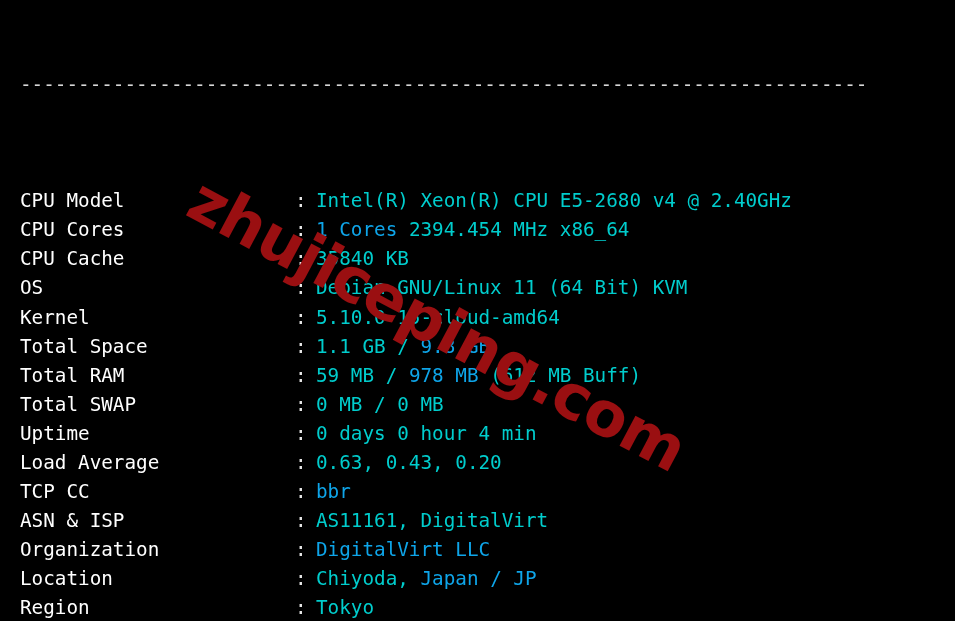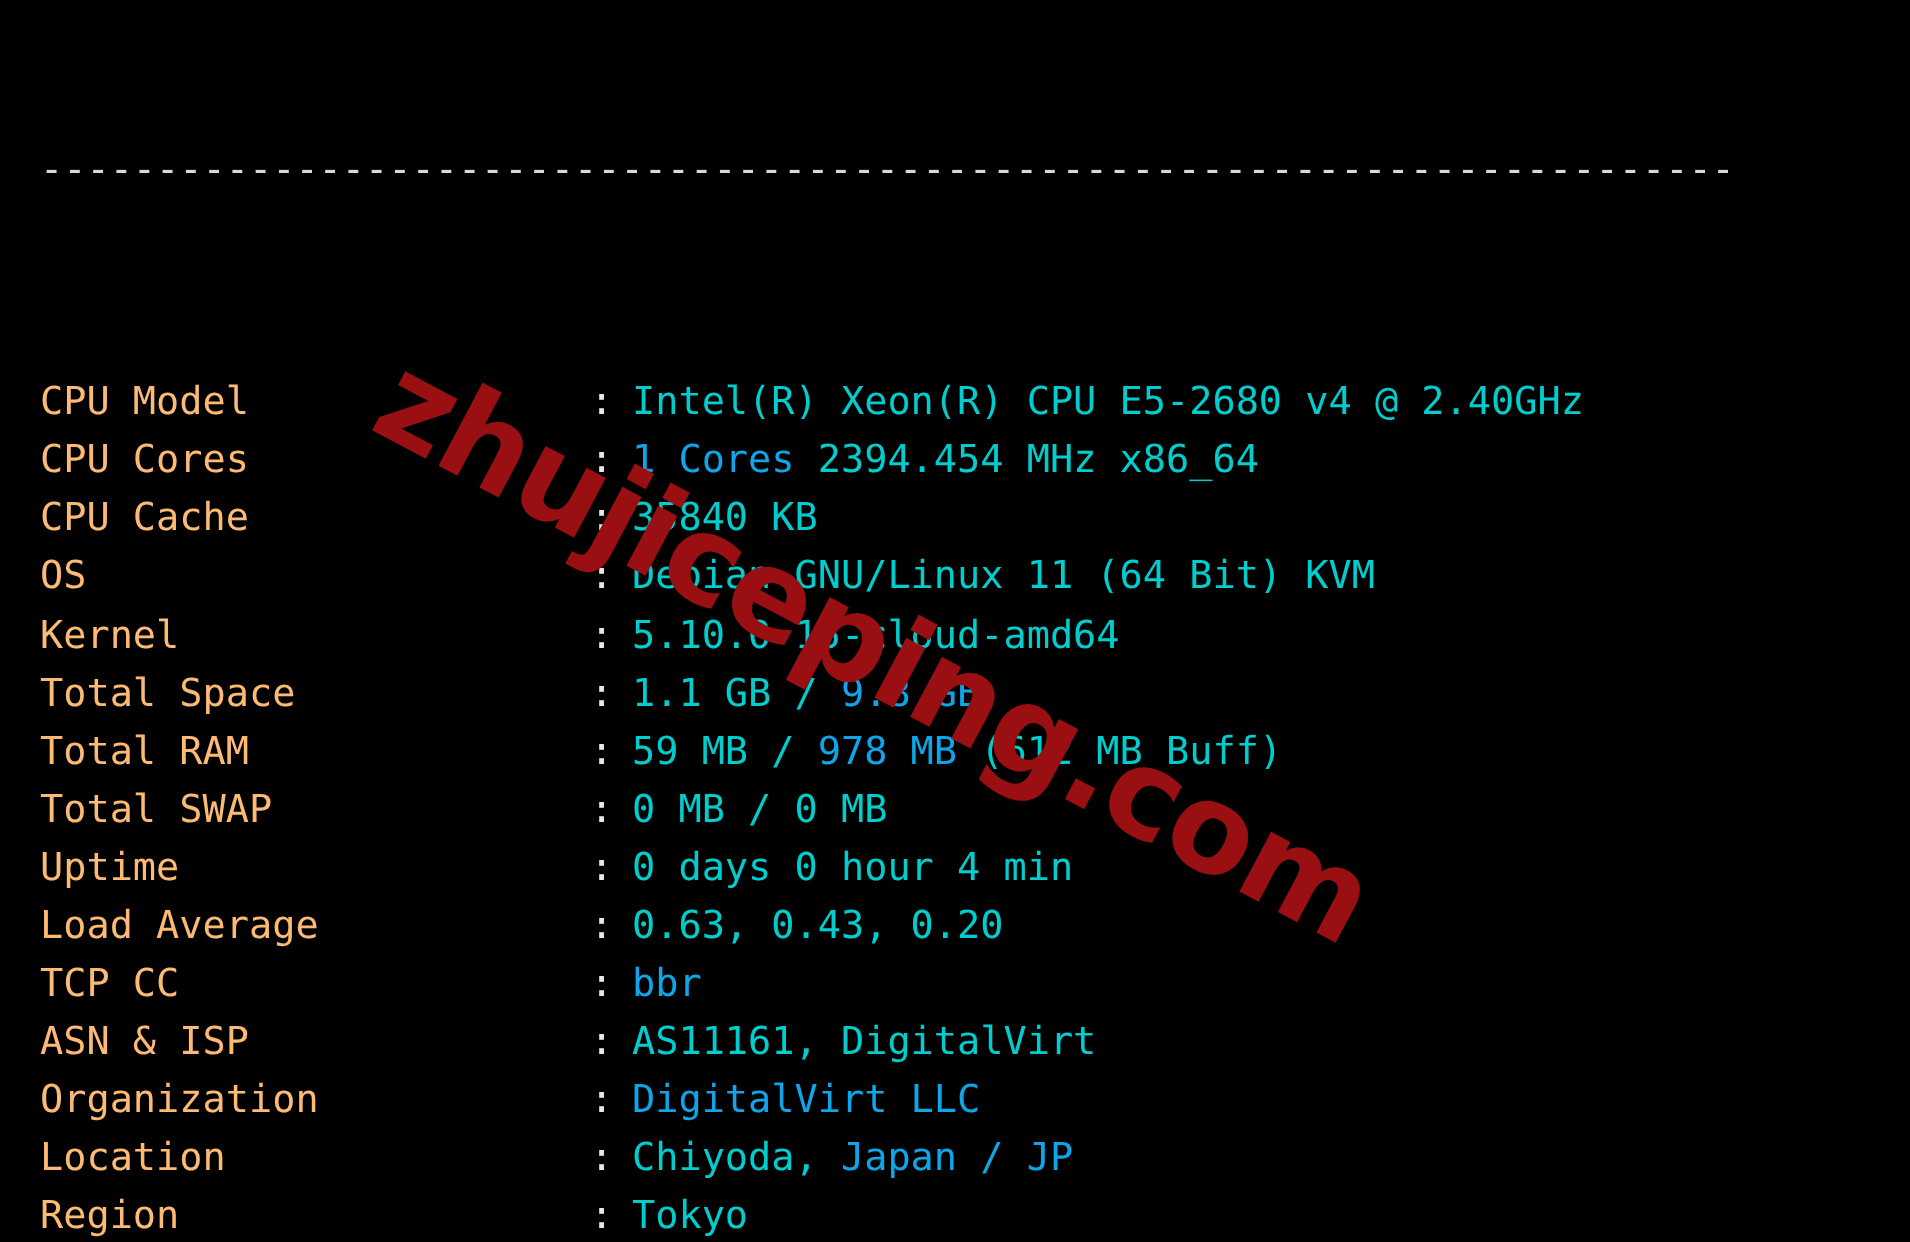--- a/index.html
+++ b/index.html
@@ -39,21 +39,21 @@
   .row {
     height: 29.05px;
     padding-left: 20px;
     color: #e5e5e5;
   }
 
   
   .row .label {
     display: inline-block;
     width: 275px;
-    color: #fdba74;
+    color: #ffffff;
     vertical-align: top;
   }
   .row .colon {
     display: inline-block;
     width: 21px;
     color: #e8e8e8;
     vertical-align: top;
   }
   .row .value {
     display: inline;

